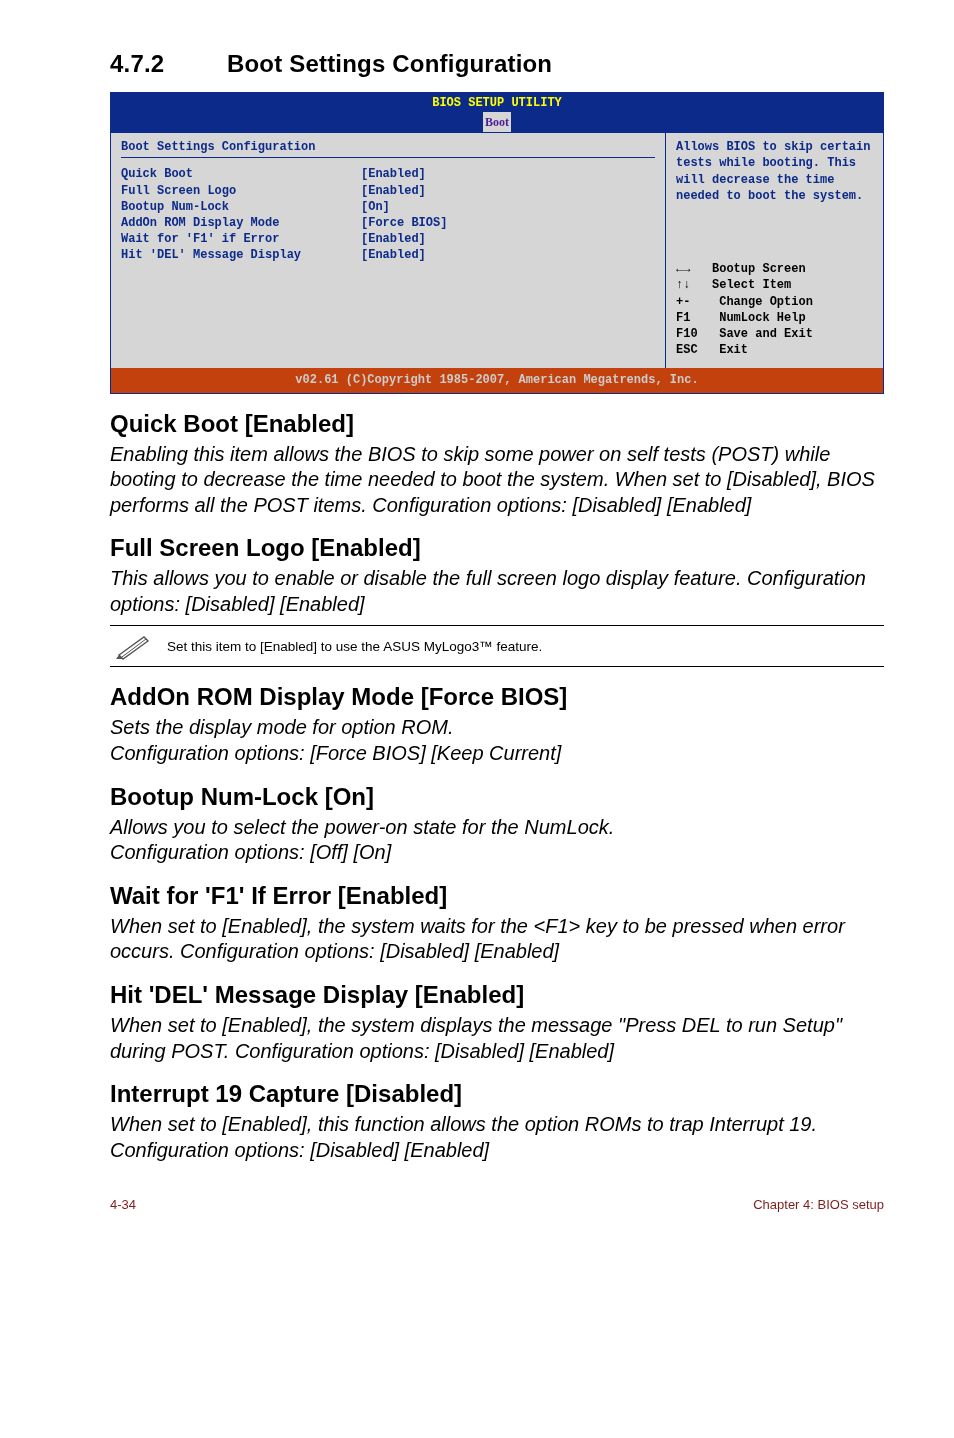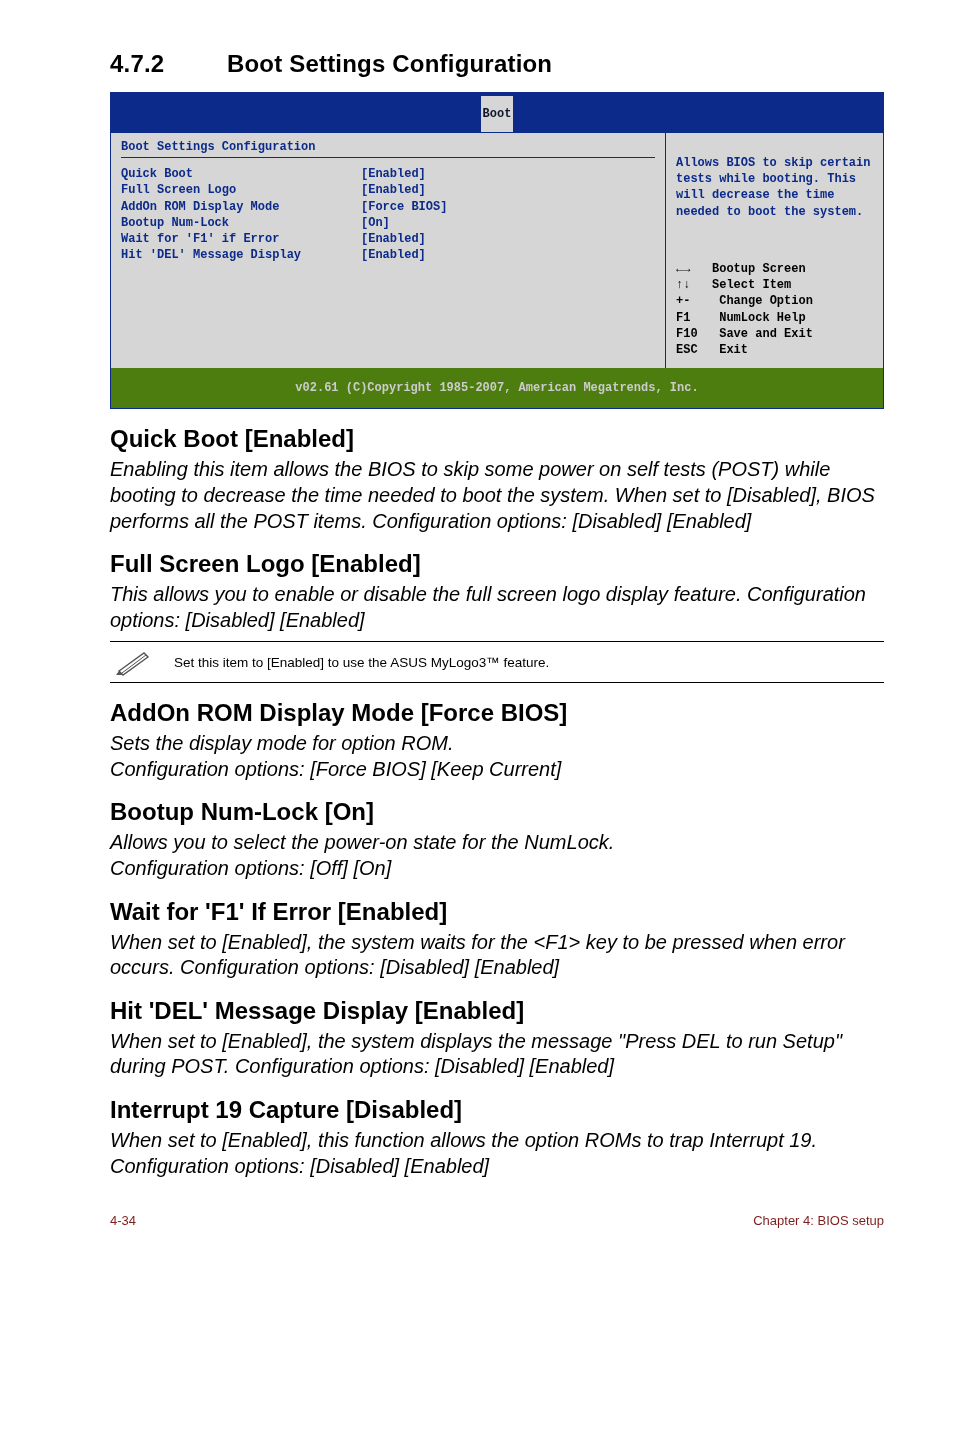--- a/index.html
+++ b/index.html
@@ -31,23 +31,24 @@
     background: #0b2a8a;
     text-align: center;
     color: #ff0;
     padding: 2px 0 1px 0;
     position: relative;
   }
   .bios-header .title { color: #ff0; }
   .bios-header .tab-row { line-height: 1; padding-top:1px; }
   .bios-header .tab {
     background: #d6d6d6;
-    color: #0f172a;
-    padding: 12px 2px;
+    color: #4c1d95;
+    padding: 4px 2px;
     display: inline-block;
+    font-family: Liberation Serif, serif;
   }
   .bios-body {
     display: flex;
     background: #d6d6d6;
   }
   .bios-left {
     flex: 1 1 auto;
     padding: 6px 10px 20px 10px;
   }
   .panel-title {
@@ -62,53 +63,53 @@
   .setting-row { display: flex; }
   .setting-row .label { flex: 0 0 240px; }
   .setting-row .value { flex: 1; }
   .bios-right {
     flex: 0 0 218px;
     display: flex;
     flex-direction: column;
     border-left: 1px solid #0b2a8a;
   }
   .help-top {
-    padding: 22px 10px 10px 10px;
+    padding: 6px 10px 10px 10px;
     color: #0b2a8a;
     min-height: 120px;
   }
   .help-bottom {
     padding: 8px 10px 10px 10px;
     color: #000;
     font-weight: bold;
     min-height: 110px;
   }
   .key-row { white-space: pre; }
   .bios-footer {
-    background: #4d7c0f;
+    background: #c2410c;
     color: #ccc;
     text-align: center;
-    padding: 12px 0;
+    padding: 4px 0;
   }
   
   h2.sub { font-size: 24px; font-weight: bold; margin: 16px 0 4px 0; }
   p.body {
     font-size: 20px;
     line-height: 1.28;
     margin-bottom: 4px;
     font-style: italic;
   }
   .note-row {
     display: flex;
     align-items: center;
     border-top: 1px solid #000;
     border-bottom: 1px solid #000;
     margin: 8px 0 14px 0;
     padding: 6px 0;
-    gap: 18px;
+    gap: 11px;
   }
   .note-row .icon { flex: 0 0 46px; display:flex; justify-content:center; }
   .note-row .text { font-size: 13.5px; }
   .page-footer {
     display: flex;
     justify-content: space-between;
     font-size: 13px;
     margin-top: 34px;
     color: #7f1d1d;
   }
@@ -116,41 +117,42 @@
 </head>
 <body>
 
 <h1 class="section-title">
   <span class="num">4.7.2</span>
   <span>Boot Settings Configuration</span>
 </h1>
 
 <div class="bios">
   <div class="bios-header">
+    <div class="title">BIOS SETUP UTILITY</div>
     <div class="tab-row"><span class="tab">Boot</span></div>
   </div>
   <div class="bios-body">
     <div class="bios-left">
       <div class="panel-title">Boot Settings Configuration</div>
       <hr class="panel-rule">
       <div class="setting-row">
         <span class="label">Quick Boot</span>
         <span class="value">[Enabled]</span>
       </div>
       <div class="setting-row">
         <span class="label">Full Screen Logo</span>
         <span class="value">[Enabled]</span>
       </div>
       <div class="setting-row">
+        <span class="label">Bootup Num-Lock</span>
+        <span class="value">[On]</span>
+      </div>
+      <div class="setting-row">
         <span class="label">AddOn ROM Display Mode</span>
         <span class="value">[Force BIOS]</span>
-      </div>
-      <div class="setting-row">
-        <span class="label">Bootup Num-Lock</span>
-        <span class="value">[On]</span>
       </div>
       <div class="setting-row">
         <span class="label">Wait for 'F1' if Error</span>
         <span class="value">[Enabled]</span>
       </div>
       <div class="setting-row">
         <span class="label">Hit 'DEL' Message Display</span>
         <span class="value">[Enabled]</span>
       </div>
     </div>

